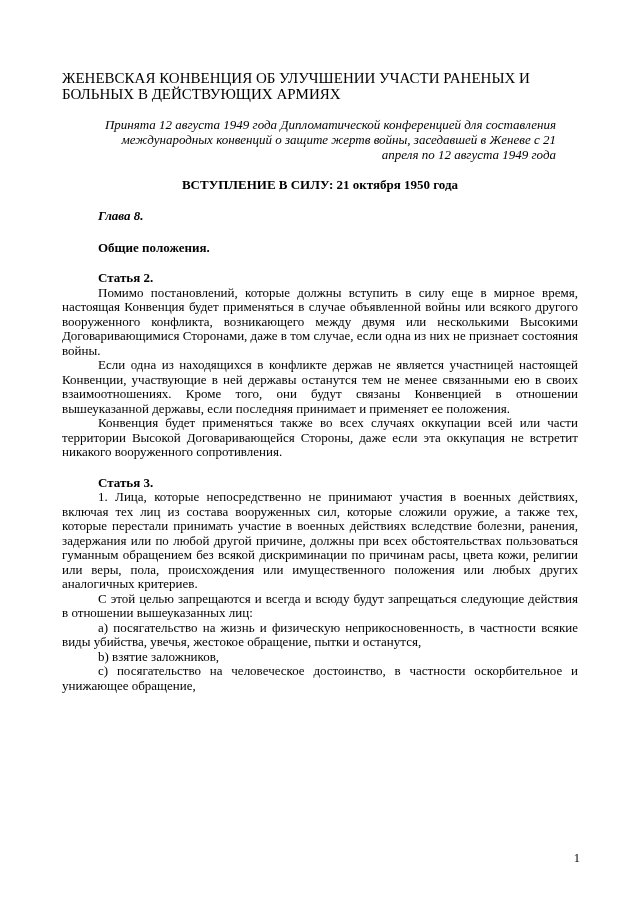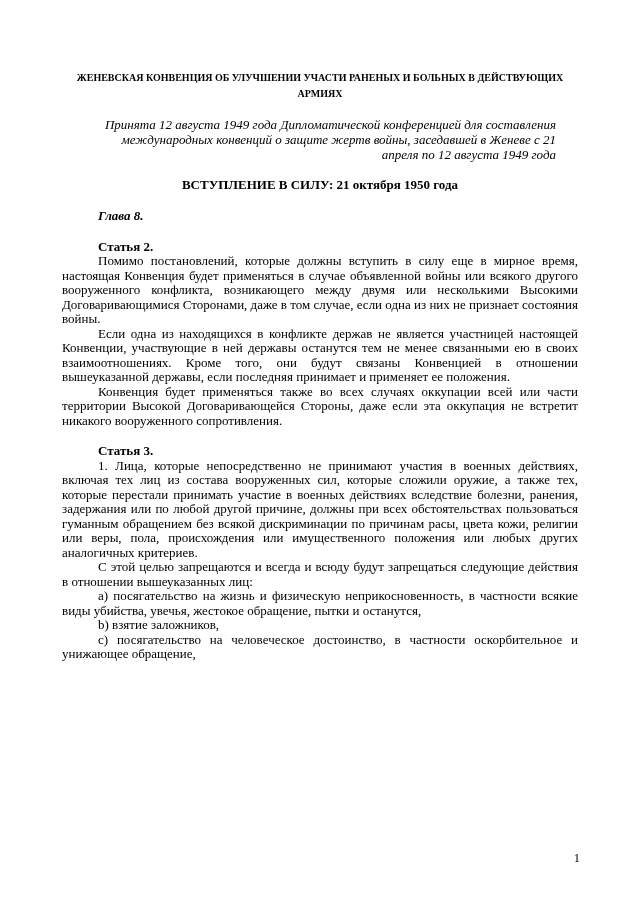--- a/index.html
+++ b/index.html
@@ -17,23 +17,22 @@
   }
   .page {
     box-sizing: border-box;
     width: 640px;
     height: 905px;
     padding: 70px 62px 30px 62px;
     position: relative;
     background: #ffffff;
   }
   .doc-title {
-    font-size: 10px;
-    font-weight: bold;
-    text-align: center;
+    font-size: 15px;
+    font-weight: normal;
     line-height: 16px;
     margin: 0 0 15px 0;
   }
   .doc-subtitle {
     font-size: 13px;
     font-style: italic;
     text-align: right;
     line-height: 15px;
     max-width: 472px;
     margin: 0 auto 15px auto;
@@ -79,20 +78,21 @@
 <div class="page">
 
   <h1 class="doc-title">ЖЕНЕВСКАЯ КОНВЕНЦИЯ ОБ УЛУЧШЕНИИ УЧАСТИ РАНЕНЫХ И БОЛЬНЫХ В ДЕЙСТВУЮЩИХ АРМИЯХ</h1>
 
   <p class="doc-subtitle">Принята 12 августа 1949 года Дипломатической конференцией для составления международных конвенций о защите жертв войны, заседавшей в Женеве с 21 апреля по 12 августа 1949 года</p>
 
   <p class="entry-force">ВСТУПЛЕНИЕ В СИЛУ: 21 октября 1950 года</p>
 
   <p class="heading chapter">Глава 8.</p>
 
+  <p class="heading">Общие положения.</p>
 
 
   <section>
     <p class="heading article">Статья 2.</p>
     <p class="body-par">Помимо постановлений, которые должны вступить в силу еще в мирное время, настоящая Конвенция будет применяться в случае объявленной войны или всякого другого вооруженного конфликта, возникающего между двумя или несколькими Высокими Договаривающимися Сторонами, даже в том случае, если одна из них не признает состояния войны.</p>
     <p class="body-par">Если одна из находящихся в конфликте держав не является участницей настоящей Конвенции, участвующие в ней державы останутся тем не менее связанными ею в своих взаимоотношениях. Кроме того, они будут связаны Конвенцией в отношении вышеуказанной державы, если последняя принимает и применяет ее положения.</p>
     <p class="body-par">Конвенция будет применяться также во всех случаях оккупации всей или части территории Высокой Договаривающейся Стороны, даже если эта оккупация не встретит никакого вооруженного сопротивления.</p>
   </section>
 
   <section>

